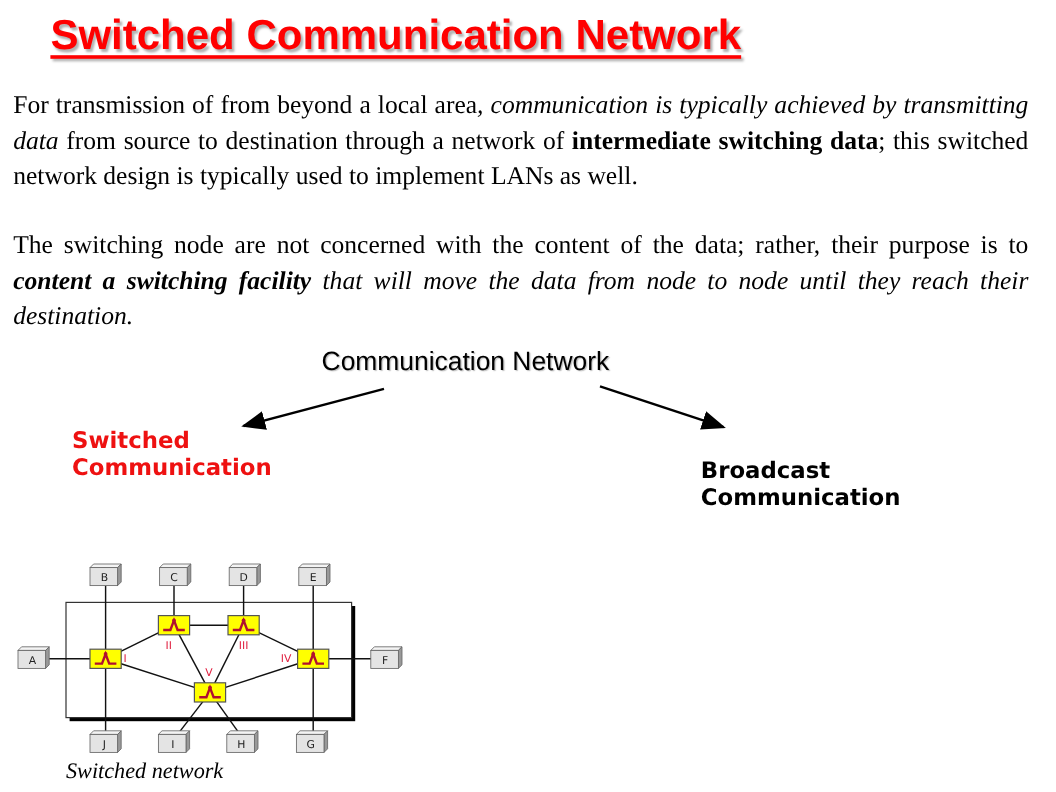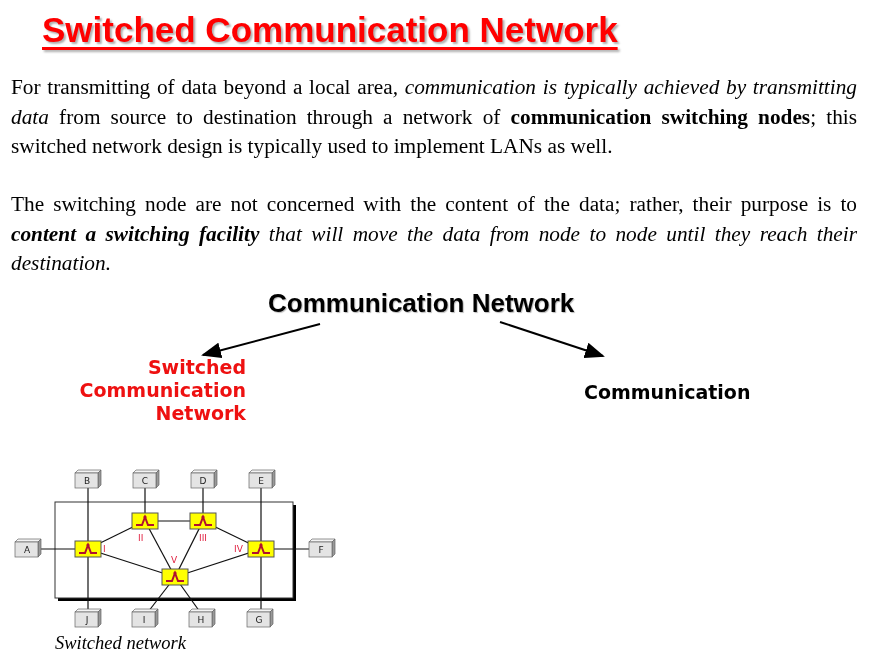--- a/index.html
+++ b/index.html
@@ -2,44 +2,44 @@
 <html><head>
 <meta charset="utf-8">
 <style>
   html, body { margin:0; padding:0; }
   body { width:880px; height:660px; background:#ffffff; position:relative; overflow:hidden; font-family:"Liberation Serif", serif; color:#000; }
   .title { position:absolute; left:42px; top:10px; font-family:"Liberation Sans", sans-serif; font-weight:bold; font-size:35px; color:#ff0000; text-decoration:underline; text-decoration-thickness:3px; text-underline-offset:5px; text-shadow:2px 2px 2px #b0b0b0; letter-spacing:0px; white-space:nowrap; }
   .para { position:absolute; left:11px; width:846px; font-size:21.3px; line-height:29.5px; text-align:justify; }
   .p1 { top:73px; }
   .p2 { top:190px; }
   .u { }
-  .tree-root { position:absolute; left:268px; top:288px; font-family:"Liberation Sans", sans-serif; font-weight:bold; font-size:26px; text-shadow:1px 1px 1px #bbb; white-space:nowrap; }
-  .branch-left { position:absolute; left:60px; top:356px; width:186px; text-align:right; font-family:"DejaVu Sans", sans-serif; font-weight:bold; font-size:19px; line-height:23px; color:#ee1111; }
+  .tree-root { position:absolute; left:268px; top:288px; font-family:"Liberation Sans", sans-serif; font-weight:normal; font-size:22px; text-shadow:1px 1px 1px #bbb; white-space:nowrap; }
+  .branch-left { position:absolute; left:60px; top:356px; width:186px; text-align:left; font-family:"DejaVu Sans", sans-serif; font-weight:bold; font-size:19px; line-height:23px; color:#ee1111; }
   .branch-right { position:absolute; left:584px; top:381px; font-family:"DejaVu Sans", sans-serif; font-weight:bold; font-size:19px; line-height:23px; color:#000; }
   svg { position:absolute; left:0; top:0; }
   .caption { position:absolute; left:55px; top:633px; font-style:italic; font-size:18.5px; }
   .lbl { font-family:"DejaVu Sans", sans-serif; font-size:9px; }
 </style>
 </head>
 <body>
 
 <div class="title">Switched Communication Network</div>
 
-<div class="para p1"><span>For transmitting of data beyond a local area</span><i>, communication is typically achieved by transmitting data</i><span> </span><span class="u">from source to destination through a network </span><span>of </span><b>communication switching nodes</b><span>; this switched network design is typically used to implement LANs as well.</span></div>
+<div class="para p1"><span>For transmission of from beyond a local area</span><i>, communication is typically achieved by transmitting data</i><span> </span><span class="u">from source to destination through a network </span><span>of </span><b>intermediate switching data</b><span>; this switched network design is typically used to implement LANs as well.</span></div>
 
 <div class="para p2"><span>The switching node are not concerned with the content of the data; rather, their purpose is to </span><b><i class="u">content a switching facility</i></b><i class="u"> that will move the data from node to node until they reach their destination.</i></div>
 
 <div class="tree-root">Communication Network</div>
 
 <div class="branch-left">
   <div>Switched</div>
   <div>Communication</div>
-  <div>Network</div>
 </div>
 <div class="branch-right">
+  <div>Broadcast</div>
   <div>Communication</div>
 </div>
 
 <svg width="880" height="660">
   <defs>
     <marker id="ah" markerWidth="10" markerHeight="8" refX="9" refY="4" orient="auto">
       <path d="M0,0 L10,4 L0,8 z" fill="#000"></path>
     </marker>
     <g id="sw">
       <rect x="-13" y="-8" width="26" height="16" fill="#ffff00" stroke="#555" stroke-width="1"></rect>

